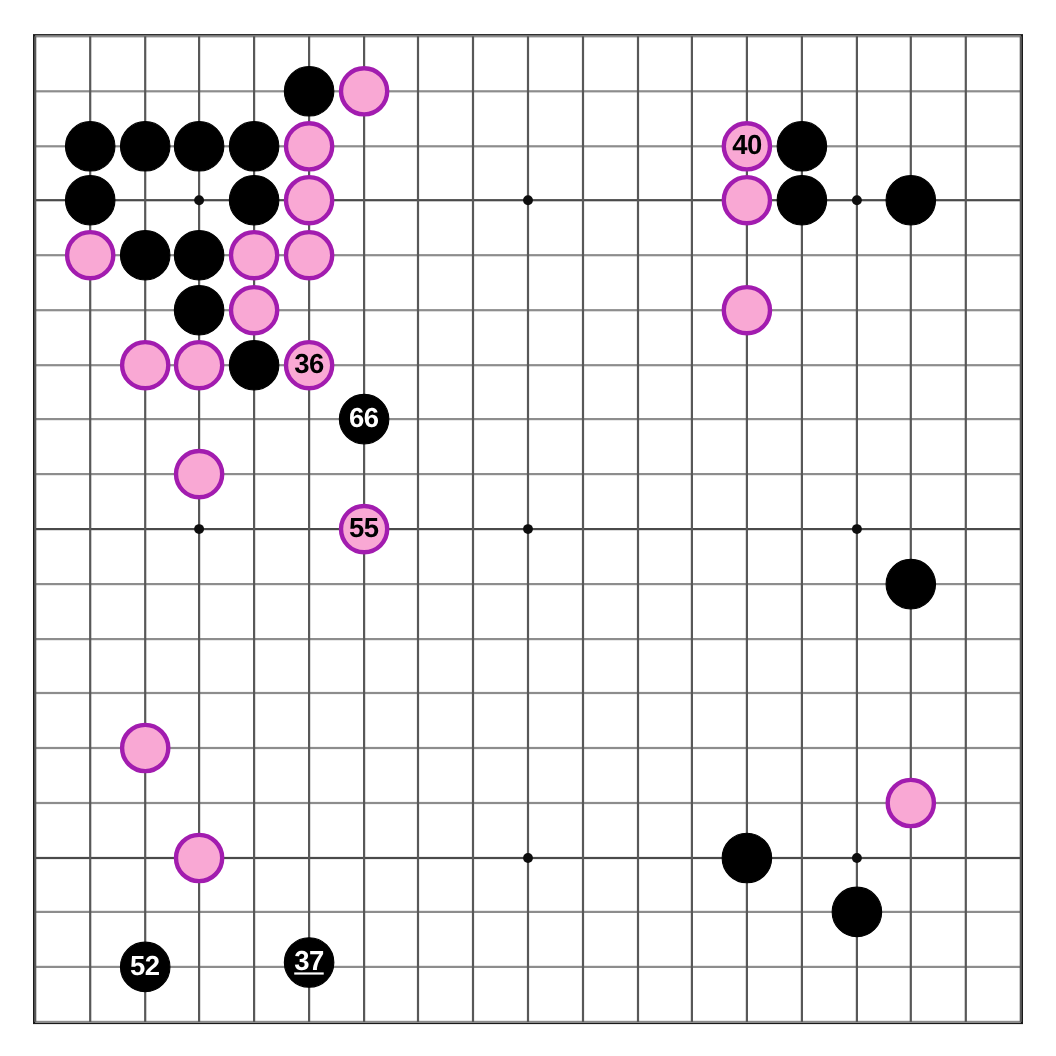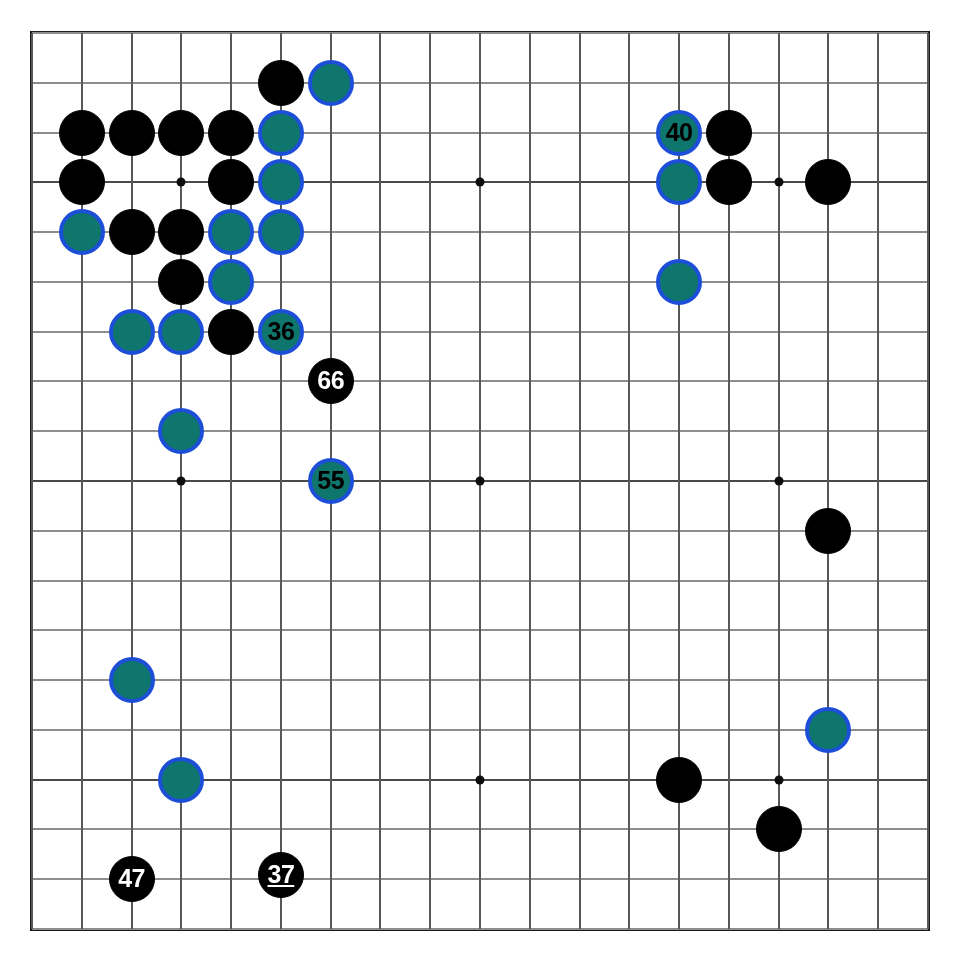--- a/index.html
+++ b/index.html
@@ -77,22 +77,22 @@
     font-weight: 700;
     letter-spacing: -0.5px;
     line-height: 1;
   }
   .stone.black {
     background: #000000;
     border: 1px solid #000000;
     color: #ffffff;
   }
   .stone.white {
-    background: #0f766e;
-    border: 4px solid #1d4ed8;
+    background: #f9a8d4;
+    border: 4px solid #a21caf;
     color: #000000;
   }
   .stone .label {
     display: block;
     margin-top: -1px;
   }
 </style>
 </head>
 <body>
 
@@ -191,17 +191,17 @@
         <div class="stone black plain" style="left: 796.48px; top: 497.8px;"></div>
         <div class="stone white plain" style="left: 99.56px; top: 647.14px;"></div>
         <div class="stone white plain" style="left: 796.48px; top: 696.92px;"></div>
         <div class="stone white plain" style="left: 149.34px; top: 746.7px;"></div>
         <div class="stone black plain" style="left: 647.14px; top: 746.7px;"></div>
         <div class="stone black plain" style="left: 746.7px; top: 796.48px;"></div>
         <div class="stone black" style="left: 248.9px; top: 842px; text-decoration: underline;">
           <span class="label">37</span>
         </div>
         <div class="stone black" style="left: 99.56px; top: 846.26px;">
-          <span class="label">47</span>
+          <span class="label">52</span>
         </div>
       </div>
   </div>
 </div>
 
 </body></html>

